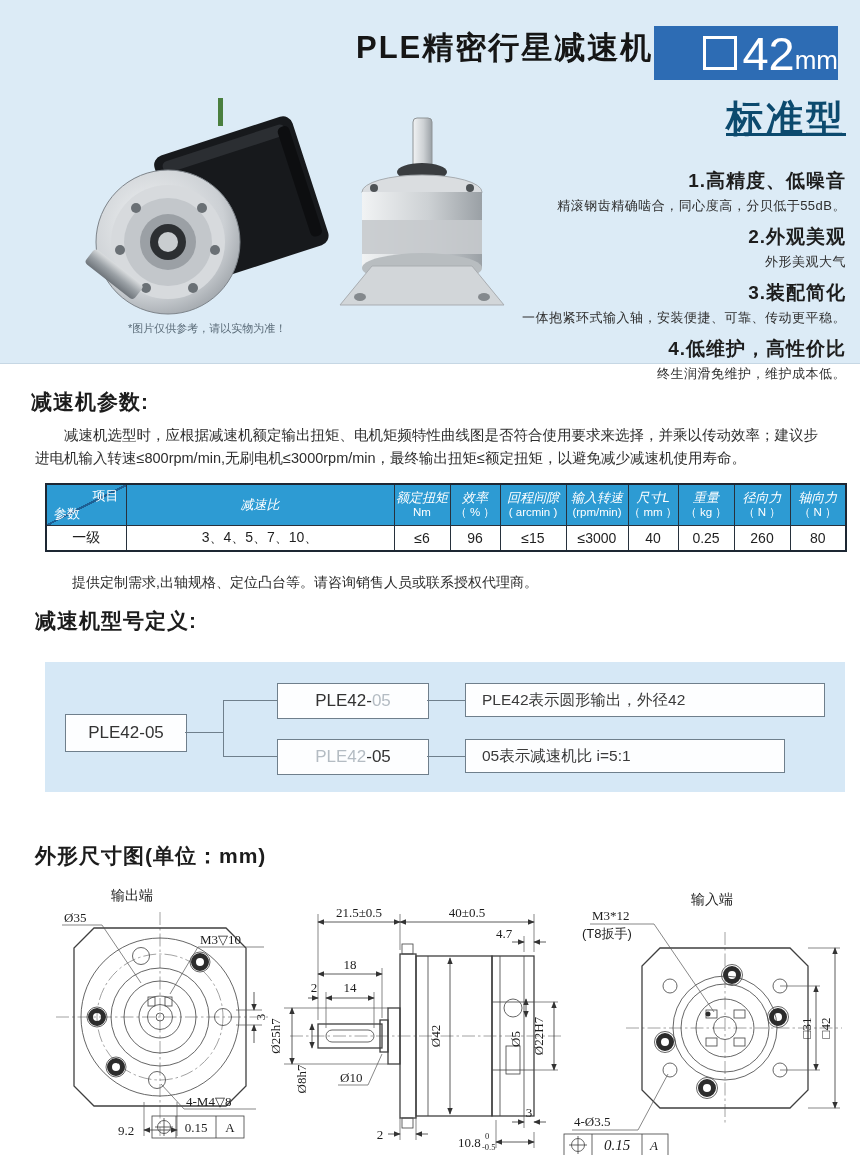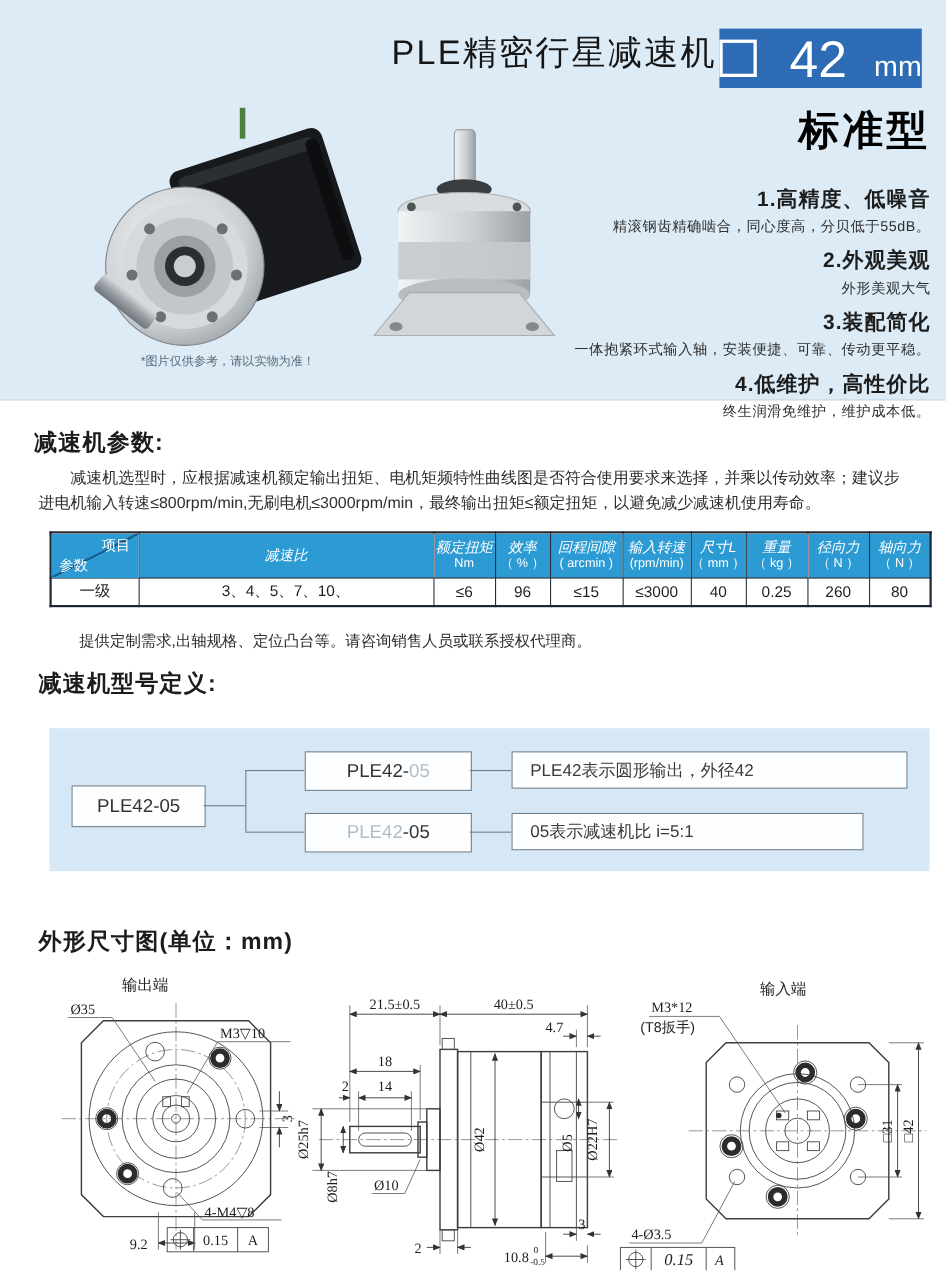--- a/index.html
+++ b/index.html
@@ -1,28 +1,28 @@
 <!DOCTYPE html>
 <html><head>
 <meta charset="utf-8">
 <style>
   html,body{margin:0;padding:0;background:#fff;}
   #page{position:relative;width:860px;height:1155px;background:#fff;overflow:hidden;
         font-family:"Liberation Sans","DejaVu Sans",sans-serif;color:#222;}
   
   #banner{position:absolute;left:0;top:0;width:860px;height:363px;background:#dcebf6;border-bottom:1px solid #c6d7e4;}
-  .banner-title{position:absolute;left:356px;top:27px;font-size:31px;font-weight:normal;color:#161616;letter-spacing:2px;}
+  .banner-title{position:absolute;left:356px;top:27px;font-size:31px;font-weight:bold;color:#161616;letter-spacing:2px;}
   .size-badge{position:absolute;left:654px;top:26px;width:184px;height:54px;background:#2d6cb4;color:#fff;
-              display:flex;align-items:center;justify-content:space-between;}
+              display:flex;align-items:center;justify-content:flex-end;}
   .size-badge .sq{display:inline-block;width:28px;height:28px;border:3px solid #fff;margin-right:5px;}
   .size-badge .num{font-size:47px;line-height:1;}
   .size-badge .unit{font-size:26px;margin-top:14px;}
   .photo-note{position:absolute;left:128px;top:321px;font-size:11px;color:#5a6b78;}
   .type-block{position:absolute;right:14px;top:94px;width:360px;text-align:right;}
-  .type-title{font-size:37px;font-weight:bold;color:#000000;margin:0 0 24px 0;letter-spacing:3px;}
+  .type-title{font-size:37px;font-weight:bold;color:#0c4a6e;margin:0 0 24px 0;letter-spacing:3px;text-decoration:underline;}
   .feature{margin-bottom:9px;}
   .feature .f-title{font-size:19px;font-weight:bold;color:#1d1d1d;letter-spacing:1px;}
   .feature .f-desc{font-size:13px;color:#2e2e2e;margin-top:3px;letter-spacing:.5px;}
   .photo{position:absolute;}
   
   .h2{position:absolute;font-size:21px;font-weight:bold;color:#1c1c1c;letter-spacing:1px;}
   #params-intro{position:absolute;left:35px;top:424px;width:794px;font-size:14.5px;line-height:1.58;color:#2d2d2d;text-indent:2em;margin:0;}
   #spec-table{position:absolute;left:45px;top:483px;width:800px;border-collapse:collapse;table-layout:fixed;}
   #spec-table th,#spec-table td{border:1px solid #27313d;overflow:hidden;}
   #spec-table{border:2px solid #1d2733;}

